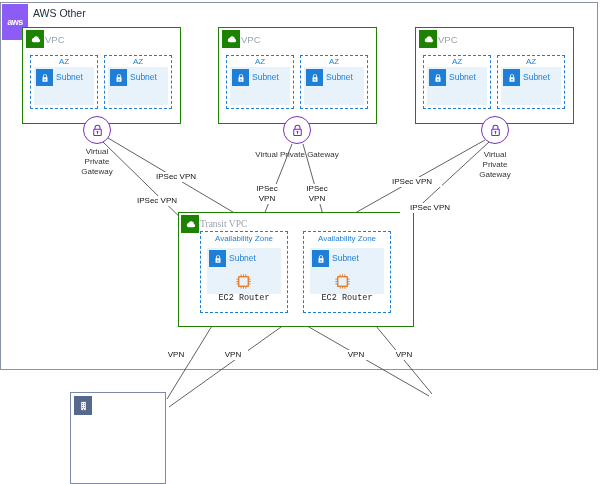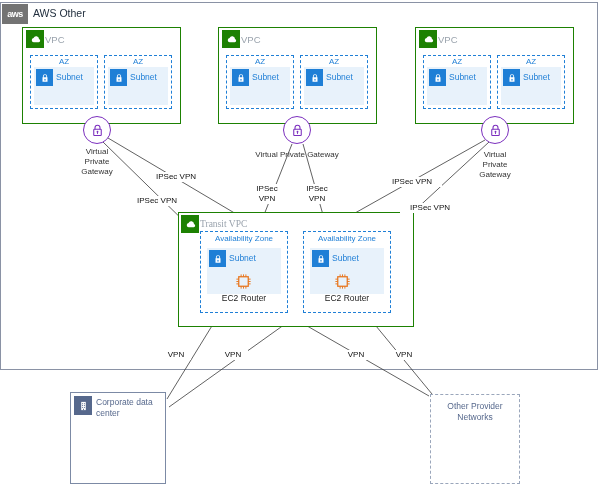--- a/index.html
+++ b/index.html
@@ -16,22 +16,22 @@
   .abs{position:absolute;}
 
   
   #aws-cloud-box{
     left:0px;top:2px;width:598px;height:368px;
     border:1px solid #8a92a5;
     box-sizing:border-box;
     background:#ffffff;
   }
   #aws-logo{
-    left:2px;top:4px;width:26px;height:20px;
-    background:#737373;
+    left:2px;top:4px;width:26px;height:36px;
+    background:#8b5cf6;
     display:flex;align-items:center;justify-content:center;
   }
   #aws-logo .glyph{
     color:#ffffff;font-size:9px;font-weight:bold;letter-spacing:-0.5px;
     line-height:1;
     font-family:"Liberation Sans",sans-serif;
   }
   #aws-cloud-label{
     left:33px;top:7px;
     font-size:10.5px;color:#222f3e;white-space:nowrap;
@@ -87,21 +87,21 @@
 
   
   #transit-vpc-box{
     left:178px;top:212px;width:236px;height:115px;
   }
   .ec2-router-icon{
     width:19px;height:19px;
     display:flex;align-items:center;justify-content:center;
   }
   .ec2-router-label{
-    font-size:8.5px;color:#222222;text-align:center;white-space:nowrap;
+    font-size:8.5px;color:#222222;text-align:center;white-space:nowrap;font-family:Liberation Mono, monospace;
   }
 
   
   .link-label{
     font-size:8px;color:#111111;text-align:center;
     line-height:10px;white-space:pre-line;
     background:#ffffff;padding:0 1px;
   }
 
   
@@ -368,20 +368,16 @@
           <rect x="9" y="6" width="2" height="2"></rect>
             <rect x="13" y="6" width="2" height="2"></rect>
           <rect x="9" y="10" width="2" height="2"></rect>
             <rect x="13" y="10" width="2" height="2"></rect>
           <rect x="9" y="14" width="2" height="2"></rect>
             <rect x="13" y="14" width="2" height="2"></rect>
           <rect x="11" y="18" width="2" height="3"></rect>
         </g>
       </svg>
     </div>
-    <div class="abs" id="corp-dc-label">Corporate data center</div>
-  </div>
-
-  <div class="abs" id="other-provider-box">
-    <div class="abs" id="other-provider-label">Other Provider Networks</div>
-  </div>
+  </div>
+
 
 </div>
 
 </body></html>

